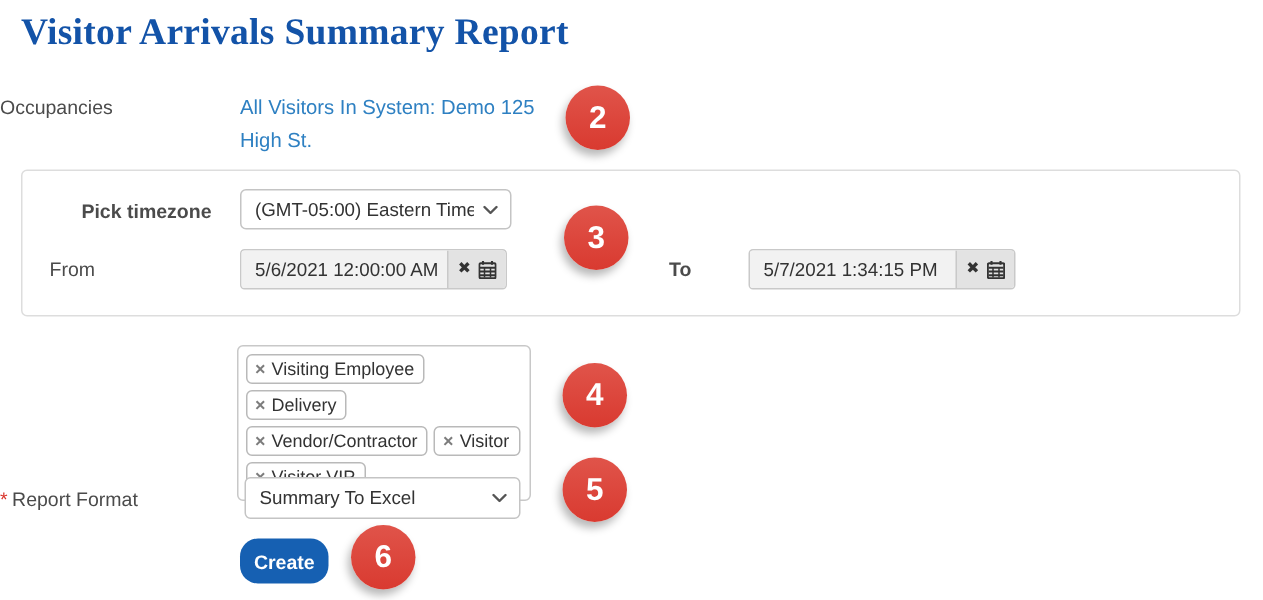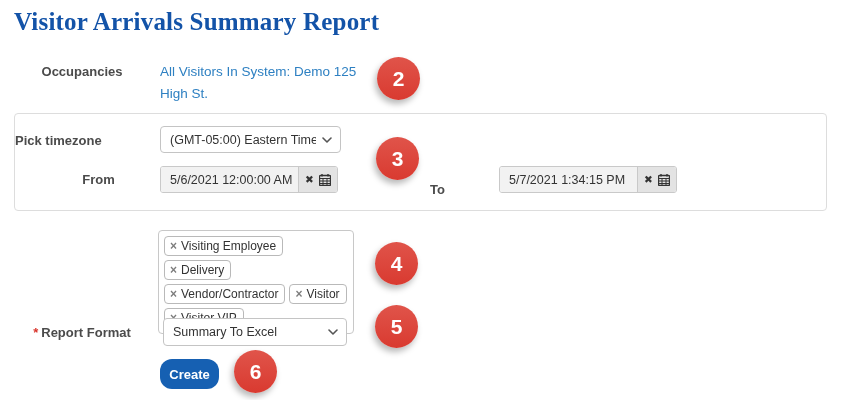--- a/index.html
+++ b/index.html
@@ -6,22 +6,22 @@
   html,body { background:#fff; }
   #app {
     position:relative; width:842px; height:400px; background:#fff;
     font-family:"Liberation Sans","DejaVu Sans",sans-serif; overflow:hidden;
   }
   .page-title {
     position:absolute; left:14px; top:8px;
     font-size:25px; font-weight:bold; color:#1353a8; letter-spacing:.2px;font-family:Liberation Serif, serif;
   }
   .form-label {
-    position:absolute; left:19px; width:126px; text-align:center;
-    font-size:13px; font-weight:bold; color:#4b4b4b; white-space:nowrap;
+    position:absolute; left:0; width:126px; text-align:left;
+    font-size:13px; font-weight:normal; color:#4b4b4b; white-space:nowrap;
   }
   .occ-link {
     position:absolute; left:160px; top:61px; width:218px;
     font-size:13.5px; line-height:22px; color:#2e80c2; cursor:pointer;
   }
   .panel {
     position:absolute; left:14px; top:113px; width:813px; height:98px;
     border:1px solid #ddd; border-radius:4px; background:#fff;
   }
   .selectbox {
@@ -48,21 +48,21 @@
     padding:0 2px 0 9px; font-family:inherit;
   }
   .dt-addon {
     width:39px; background:#e3e3e3; border-left:1px solid #c9c9c9;
     display:flex; align-items:center; justify-content:center; gap:5px;
     cursor:pointer;
   }
   .clear-x { font-size:10.5px; font-weight:bold; color:#333; line-height:1; cursor:pointer; }
   .from-group { left:160px; top:166px; }
   .to-group { left:499px; top:166px; }
-  .to-label { position:absolute; left:430px; top:182px; width:47px; text-align:left;
+  .to-label { position:absolute; left:430px; top:172px; width:47px; text-align:center;
     font-size:13px; font-weight:bold; color:#4b4b4b; }
   .tags-box {
     position:absolute; left:158px; top:230px; width:196px; min-height:76px;
     border:1px solid #c8c8c8; border-radius:4px; background:#fff;
     padding:5px; display:flex; flex-wrap:wrap; gap:4px; align-content:flex-start;
   }
   .chip {
     height:20px; display:inline-flex; align-items:center;
     border:1px solid #b9b9b9; border-radius:4px; background:#fff;
     padding:0 6px 0 5px; font-size:12px; color:#333; white-space:nowrap;
@@ -93,21 +93,21 @@
 
 <div id="app">
 
   <div class="page-title">Visitor Arrivals Summary Report</div>
 
   <div class="form-label" style="top:64px;">Occupancies</div>
   <div class="occ-link">All Visitors In System: Demo 125 High St.</div>
   <div class="badge badge-2">2</div>
 
   <div class="panel">
-    <div style="position:absolute; left:0; top:19px; width:126px; font-size:13px; font-weight:bold; color:#4b4b4b;">Pick timezone</div>
+    <div style="position:absolute; left:0; top:19px; width:126px; text-align:right; font-size:13px; font-weight:bold; color:#4b4b4b;">Pick timezone</div>
   </div>
 
   <div class="selectbox tz-select">
     <span class="sel-text">(GMT-05:00) Eastern Time (US &amp; Canada)</span>
     <span class="chev">
       <svg width="10" height="6" viewBox="0 0 10 6">
           <polyline points="1,1 5,5 9,1" fill="none" stroke="#555" stroke-width="1.6" stroke-linecap="round" stroke-linejoin="round"></polyline>
         </svg>
     </span>
   </div>

